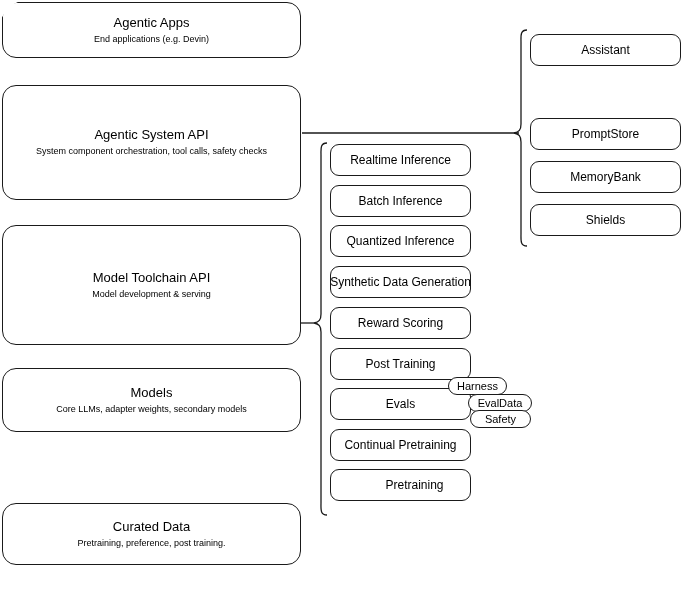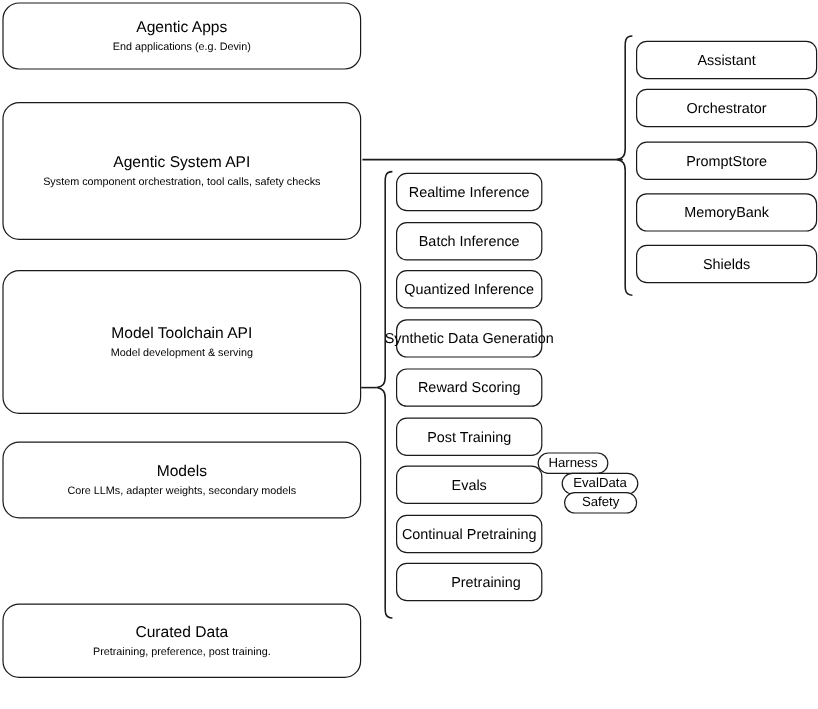--- a/index.html
+++ b/index.html
@@ -10,20 +10,21 @@
   body {
     font-family: "Liberation Sans", sans-serif;
     color: #000000;
   }
   #canvas {
     position: relative;
     width: 682px;
     height: 591px;
     overflow: hidden;
     background: #ffffff;
+    border-radius: 28px;
   }
 
   
   .box {
     position: absolute;
     box-sizing: border-box;
     border: 1.3px solid #1a1a1a;
     background: #ffffff;
     border-radius: 14px;
     display: flex;
@@ -57,21 +58,21 @@
     border: 1.3px solid #1a1a1a;
     background: #ffffff;
     border-radius: 9px;
     display: flex;
     align-items: center;
     justify-content: center;
     font-size: 12px;
     color: #000;
     white-space: nowrap;
   }
-  .mid-item { left: 330px; width: 122px; }
+  .mid-item { left: 330px; width: 141px; }
   .right-item { left: 530px; width: 151px; align-items: center; }
 
   
   .pill {
     position: absolute;
     box-sizing: border-box;
     border: 1.3px solid #1a1a1a;
     background: #ffffff;
     border-radius: 999px;
     display: flex;
@@ -187,23 +188,20 @@
   <div class="pill" style="left:468px; top:394px; width:64px; height:18px;">
     <span>EvalData</span>
   </div>
   <div class="pill" style="left:470px; top:410px; width:61px; height:18px;">
     <span>Safety</span>
   </div>
 
   <div class="item-box right-item" style="top:34px;">
     <span>Assistant</span>
   </div>
-  <div class="item-box right-item" style="top:74px;">
-    <span>Orchestrator</span>
-  </div>
   <div class="item-box right-item" style="top:118px;">
     <span>PromptStore</span>
   </div>
   <div class="item-box right-item" style="top:161px;">
     <span>MemoryBank</span>
   </div>
   <div class="item-box right-item" style="top:204px;">
     <span>Shields</span>
   </div>
 

